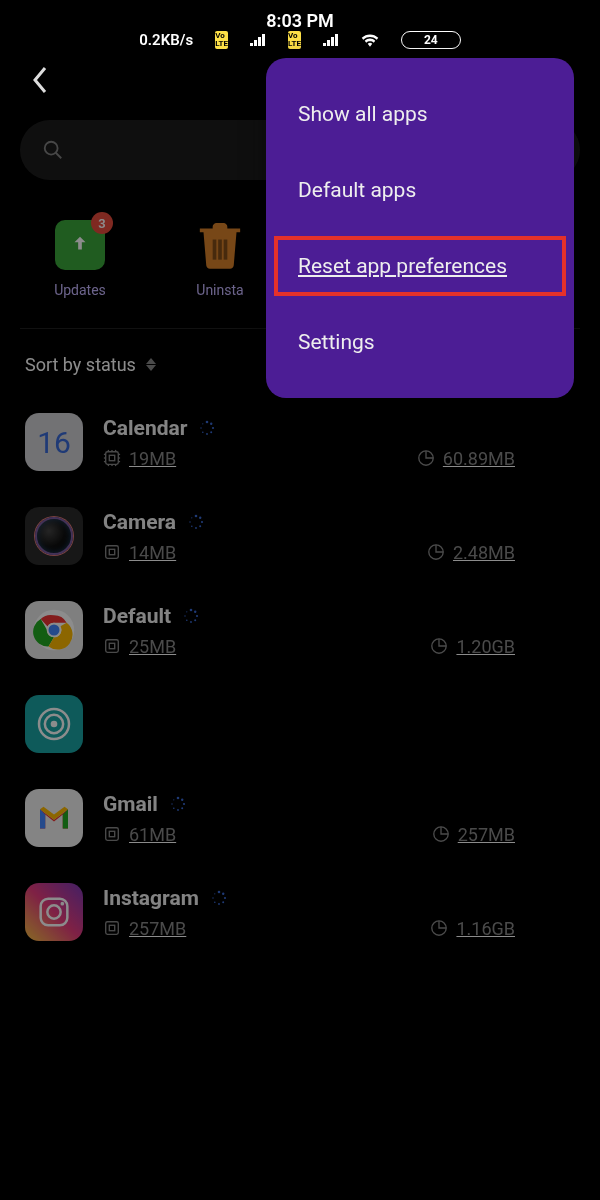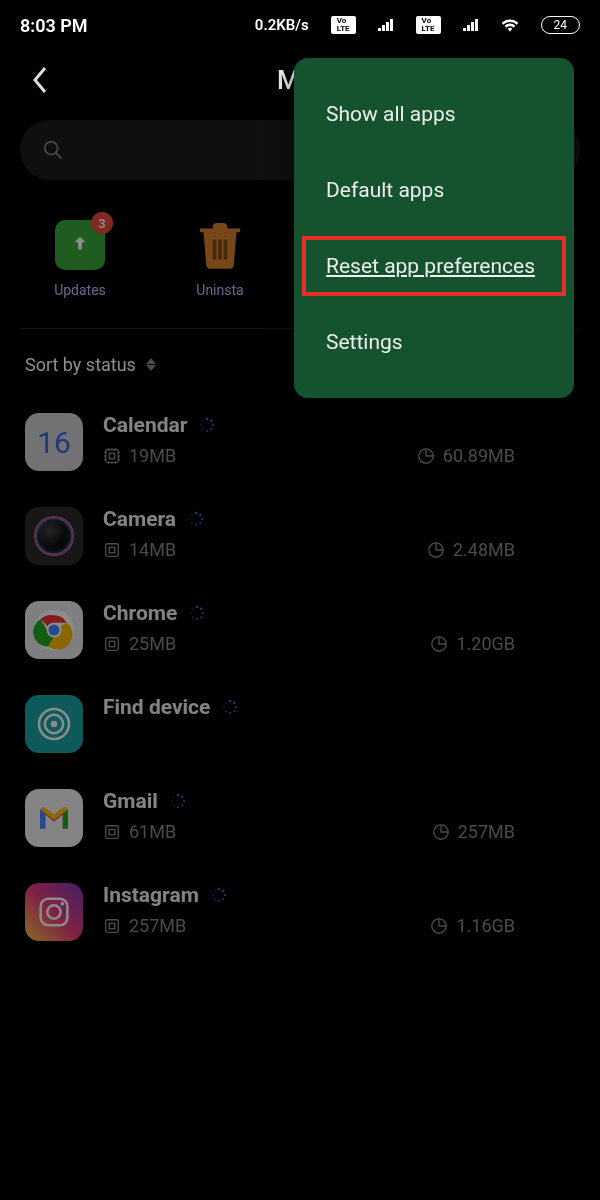--- a/index.html
+++ b/index.html
@@ -1,27 +1,27 @@
 <!DOCTYPE html>
 <html><head>
 <meta charset="utf-8">
 <style>
   * { box-sizing: border-box; margin: 0; padding: 0; }
   html, body { width: 600px; height: 1200px; background: #000; font-family: -apple-system, Roboto, sans-serif; color: #fff; overflow: hidden; }
   .screen { position: relative; width: 600px; height: 1200px; background: #000; }
 
   
-  .status-bar { display: flex; justify-content: space-between; align-items: center; padding: 10px 20px 0 20px; height: 40px; font-size: 18px; font-weight: 600; }
+  .status-bar { display: flex; justify-content: space-between; align-items: center; padding: 10px 20px 0 20px; height: 40px; font-size: 18px; font-weight: 600; flex-direction: column; }
   .status-left { }
   .status-right { display: flex; align-items: center; gap: 22px; font-size: 15px; }
   .sicon { display: inline-flex; align-items: center; }
-  .lte-box { background: #ffffff; color: #000; font-size: 8px; font-weight: 700; padding: 1px 6px; border-radius: 2px; line-height: 8px; }
+  .lte-box { background: #fde047; color: #000; font-size: 8px; font-weight: 700; padding: 1px 0; border-radius: 2px; line-height: 8px; }
   .signal svg { width: 16px; height: 12px; }
   .wifi svg { width: 18px; height: 14px; }
-  .battery { border: 1.5px solid #fff; border-radius: 12px; padding: 1px 12px; font-size: 12px; font-weight: 400; }
+  .battery { border: 1.5px solid #fff; border-radius: 12px; padding: 1px 22px; font-size: 12px; font-weight: 700; }
 
   
   .header { position: relative; height: 80px; display: flex; align-items: center; padding: 0 20px; }
   .back { width: 40px; height: 40px; display: flex; align-items: center; justify-content: center; }
   .back svg { width: 18px; height: 28px; stroke: #ddd; }
   .title { position: absolute; left: 50%; transform: translateX(-50%); font-size: 26px; font-weight: 500; color: #eee; }
 
   
   .search { margin: 0 20px 20px 20px; height: 60px; background: #1a1a1a; border-radius: 30px; display: flex; align-items: center; padding: 0 22px; gap: 16px; opacity: 0.6; }
   .search svg { width: 22px; height: 22px; stroke: #777; fill: none; }
@@ -40,41 +40,41 @@
   .divider { height: 1px; background: #222; margin: 0 20px 25px 20px; opacity: 0.5; }
 
   
   .sort { display: flex; align-items: center; gap: 10px; padding: 0 25px 20px 25px; opacity: 0.55; }
   .sort-text { color: #ffffff; font-size: 18px; }
   .sort-chevs { display: flex; flex-direction: column; gap: 1px; }
   .sort-chevs svg { width: 10px; height: 6px; fill: #888; }
 
   
   .apps { padding: 0 25px; opacity: 0.55; }
-  .app-row { display: flex; padding: 18px 0; gap: 20px; }
+  .app-row { display: flex; align-items: center; padding: 18px 0; gap: 20px; }
   .app-icon { width: 58px; height: 58px; border-radius: 14px; flex-shrink: 0; display: flex; align-items: center; justify-content: center; }
   .app-icon.cal { background: #cfcfd4; color: #3a6bd8; font-size: 30px; font-weight: 400; }
   .app-icon.cam { background: #2a2a2a; }
   .app-icon.cam .lens { width: 38px; height: 38px; border-radius: 50%; background: radial-gradient(circle at 35% 35%, #444 0%, #111 50%, #000 100%); border: 2px solid #7a5ba0; box-shadow: 0 0 0 1px #d77, inset 0 0 6px #246; }
   .app-icon.chrome { background: #e8e8e8; }
   .app-icon.find { background: #1aa5a5; }
   .app-icon.gmail { background: #f0f0f0; }
   .app-icon.insta { background: linear-gradient(45deg,#f6c142 0%,#e73c7e 50%,#7b3ab8 100%); }
   .app-body { flex: 1; display: flex; flex-direction: column; gap: 8px; }
   .app-name-row { display: flex; align-items: center; gap: 12px; }
   .app-name { font-size: 21px; font-weight: 700; color: #eee; }
   .spinner { width: 16px; height: 16px; }
   .spinner svg { width: 16px; height: 16px; }
-  .app-stats { display: flex; align-items: center; gap: 20px; }
+  .app-stats { display: flex; align-items: center; gap: 20px; text-decoration: underline; }
   .stat { display: flex; align-items: center; gap: 8px; color: #888; font-size: 18px; }
   .stat.right { margin-left: auto; margin-right: 60px; }
   .stat svg { width: 18px; height: 18px; stroke: #888; fill: none; }
 
   
-  .menu { position: absolute; top: 58px; right: 26px; width: 280px; background: #14532d; border-radius: 14px; padding: 18px 0; z-index: 10; box-shadow: 0 6px 24px rgba(0,0,0,0.5); }
+  .menu { position: absolute; top: 58px; right: 26px; width: 308px; background: #4c1d95; border-radius: 20px; padding: 18px 0; z-index: 10; box-shadow: 0 6px 24px rgba(0,0,0,0.5); }
   .menu-item { padding: 26px 32px; font-size: 21px; color: #eee; }
   .menu-item.hl { position: relative; text-decoration: underline; }
   .hl-box { position: absolute; inset: 8px 8px 8px 8px; border: 4px solid #e5312a; pointer-events: none; }
 </style>
 </head>
 <body>
 
 <div class="screen">
 
   <div class="status-bar">
@@ -251,21 +251,21 @@
             <circle cx="24" cy="24" r="22" fill="#fff"></circle>
             <path d="M24 8a16 16 0 0 1 13.8 8H24a8 8 0 0 0-7 4.1L9.5 12A16 16 0 0 1 24 8z" fill="#e33"></path>
             <path d="M9.5 12l7.5 13a8 8 0 0 0 7 7l-6 10A16 16 0 0 1 9.5 12z" fill="#2a2"></path>
             <path d="M37.8 16A16 16 0 0 1 18 42l6-10a8 8 0 0 0 7-12z" fill="#fb0"></path>
             <circle cx="24" cy="24" r="7" fill="#48f"></circle>
             <circle cx="24" cy="24" r="7" fill="none" stroke="#fff" stroke-width="2"></circle>
           </svg>
       </div>
       <div class="app-body">
         <div class="app-name-row">
-          <span class="app-name">Chrome</span>
+          <span class="app-name">Default</span>
           <span class="spinner"><svg viewBox="0 0 16 16">
                 <g fill="#3a6bd8">
                   <circle cx="8" cy="2" r="1.3"></circle>
                   <circle cx="12.2" cy="3.8" r="1.2"></circle>
                   <circle cx="14" cy="8" r="1.1"></circle>
                   <circle cx="12.2" cy="12.2" r="1"></circle>
                   <circle cx="8" cy="14" r="0.9"></circle>
                   <circle cx="3.8" cy="12.2" r="0.8"></circle>
                   <circle cx="2" cy="8" r="0.7"></circle>
                   <circle cx="3.8" cy="3.8" r="0.6"></circle>
@@ -293,35 +293,20 @@
 
     <div class="app-row">
       <div class="app-icon find">
         <svg viewBox="0 0 48 48" width="40" height="40">
             <circle cx="24" cy="24" r="18" fill="none" stroke="#fff" stroke-width="3"></circle>
             <circle cx="24" cy="24" r="11" fill="none" stroke="#fff" stroke-width="3"></circle>
             <circle cx="24" cy="24" r="4" fill="#fff"></circle>
           </svg>
       </div>
       <div class="app-body">
-        <div class="app-name-row">
-          <span class="app-name">Find device</span>
-          <span class="spinner"><svg viewBox="0 0 16 16">
-                <g fill="#3a6bd8">
-                  <circle cx="8" cy="2" r="1.3"></circle>
-                  <circle cx="12.2" cy="3.8" r="1.2"></circle>
-                  <circle cx="14" cy="8" r="1.1"></circle>
-                  <circle cx="12.2" cy="12.2" r="1"></circle>
-                  <circle cx="8" cy="14" r="0.9"></circle>
-                  <circle cx="3.8" cy="12.2" r="0.8"></circle>
-                  <circle cx="2" cy="8" r="0.7"></circle>
-                  <circle cx="3.8" cy="3.8" r="0.6"></circle>
-                </g>
-              </svg></span>
-        </div>
       </div>
     </div>
 
     <div class="app-row">
       <div class="app-icon gmail">
         <svg viewBox="0 0 48 48" width="42" height="42">
             <path d="M8 14v22h6V20l10 8 10-8v16h6V14l-16 12z" fill="#e33"></path>
             <path d="M8 14l16 12 16-12-4-3-12 9-12-9z" fill="#fb0"></path>
             <path d="M8 14v22h6V20z" fill="#48f"></path>
             <path d="M40 14v22h-6V20z" fill="#2a2"></path>

